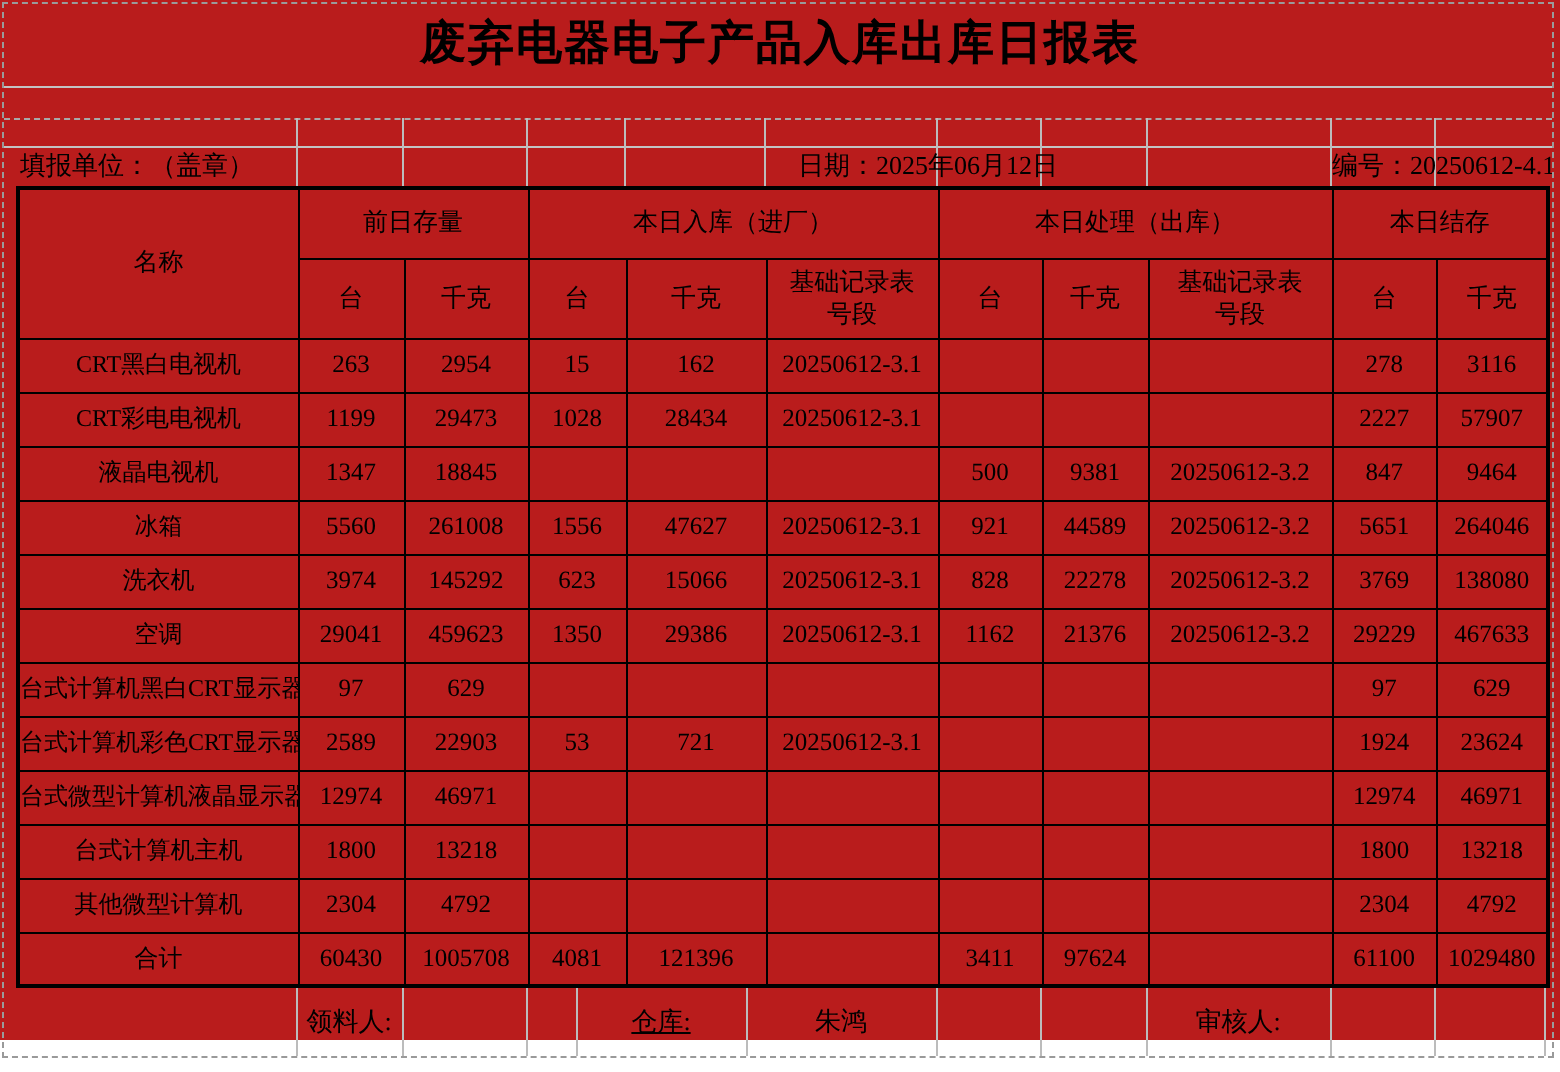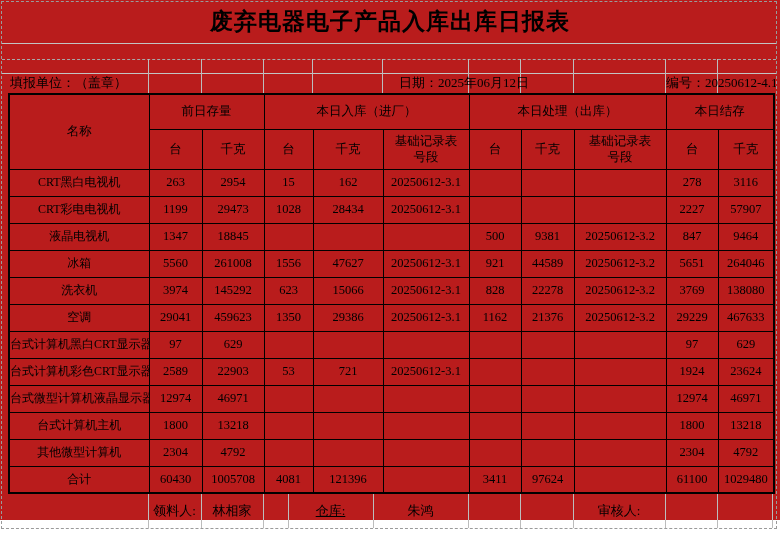--- a/index.html
+++ b/index.html
@@ -253,19 +253,18 @@
       <div class="fline" style="left: 288px;"></div>
       <div class="fline" style="left: 373px;"></div>
       <div class="fline" style="left: 468px;"></div>
       <div class="fline" style="left: 520px;"></div>
       <div class="fline" style="left: 573px;"></div>
       <div class="fline" style="left: 665px;"></div>
       <div class="fline" style="left: 717px;"></div>
       <div class="fline" style="left: 772px;"></div>
     </div>
   <div class="fcell" style="left:148px;width:53px;">领料人:</div>
-  <div class="fcell" style="left:201px;width:62px;">林相家</div>
   <div class="fcell" style="left:288px;width:85px;text-decoration:underline;">仓库:</div>
   <div class="fcell" style="left:373px;width:95px;">朱鸿</div>
   <div class="fcell" style="left:573px;width:92px;">审核人:</div>
 
   <div class="page-dash"></div>
 </div>
 
 </body></html>

